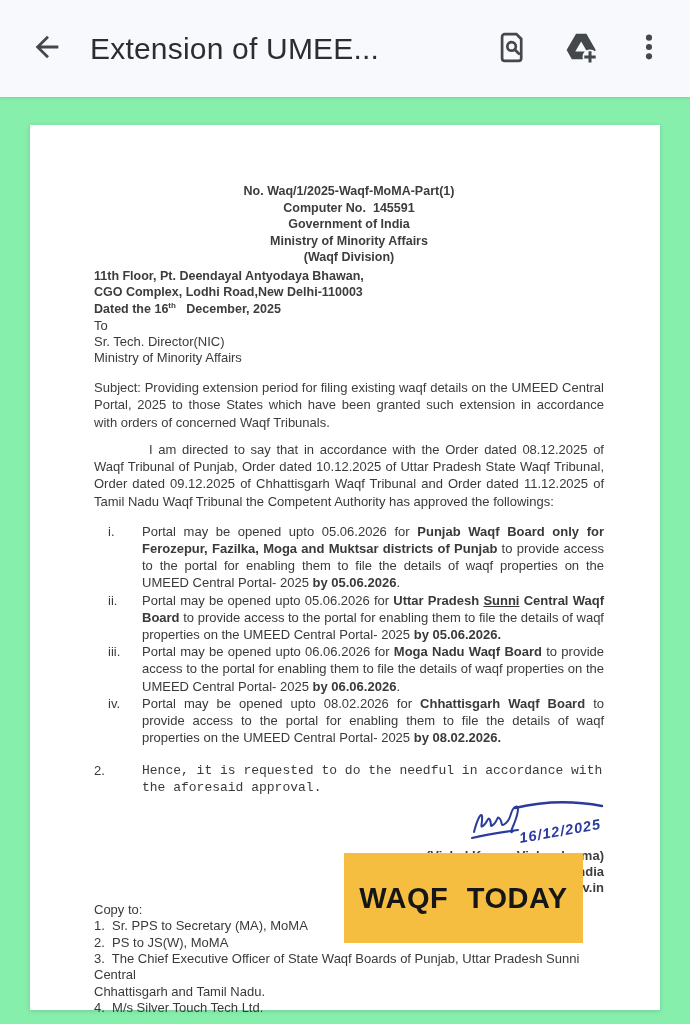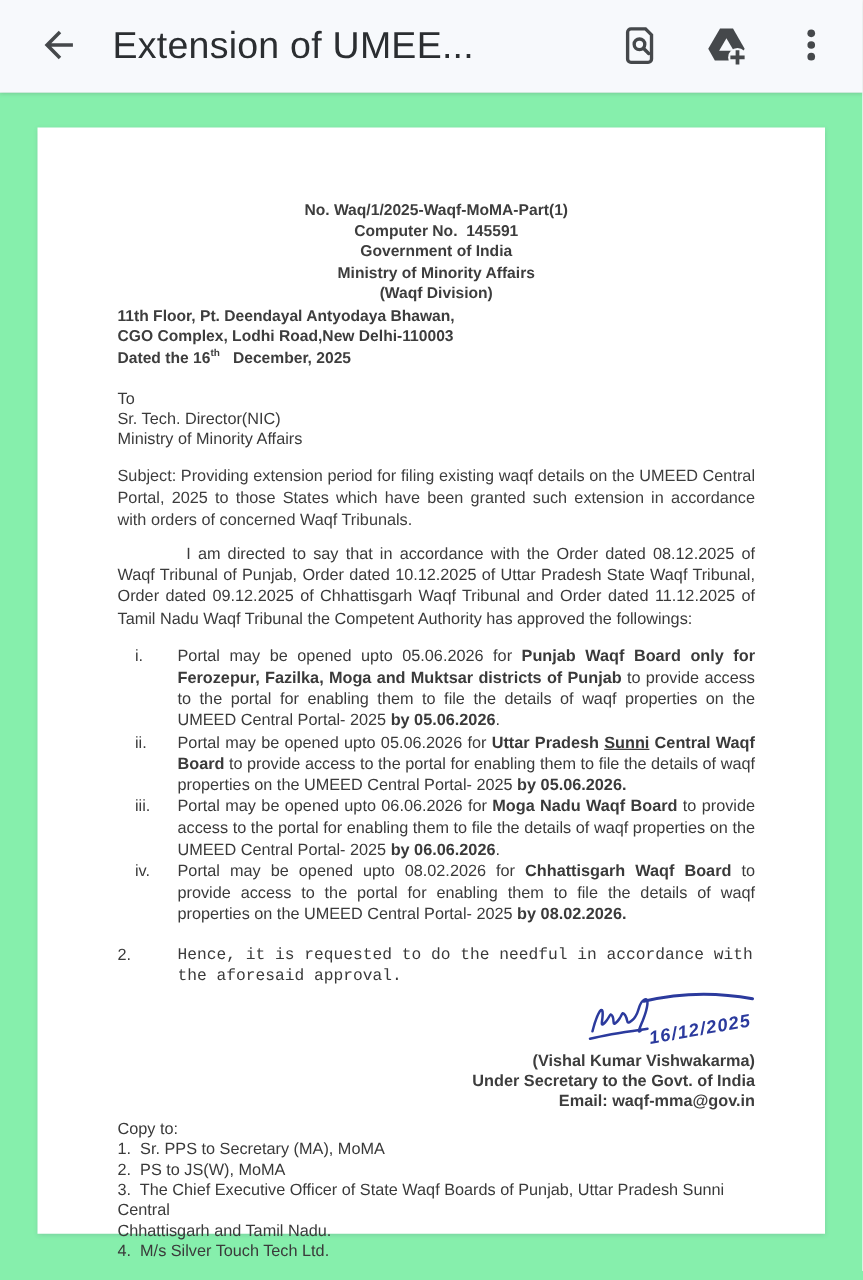--- a/index.html
+++ b/index.html
@@ -1,21 +1,21 @@
 <!DOCTYPE html>
 <html><head>
 <meta charset="utf-8">
 <style>
   * { margin:0; padding:0; box-sizing:border-box; }
   html,body { width:690px; font-family:"Liberation Sans","DejaVu Sans",sans-serif; }
   .screen { width:690px; height:1024px; background:#e9edf2; overflow:hidden; position:relative; }
 
   
   .appbar {
-    height:74px; background:#f7f9fc; display:flex; align-items:center;
+    height:97px; background:#f7f9fc; display:flex; align-items:center;
     padding:0 18px 0 24px; box-shadow:0 1px 3px rgba(60,64,67,.18); position:relative; z-index:5;
   }
   .icon-btn { background:none; border:none; width:46px; height:46px; display:flex; align-items:center;
     justify-content:center; cursor:pointer; flex:0 0 auto; }
   .appbar-title {
     flex:1 1 auto; font-size:30px; color:#2b2e31; letter-spacing:.2px;
     white-space:nowrap; overflow:hidden; margin-left:20px; margin-right:8px; font-weight:400;
   }
   .appbar-actions { display:flex; align-items:center; gap:22px; }
 
@@ -28,21 +28,21 @@
     padding:58px 56px 0 64px;
   }
   .b { font-weight:bold; }
   .u { text-decoration:underline; }
   .doc-line { white-space:pre-wrap; }
 
   .ref-block { text-align:center; font-weight:bold; font-size:12.5px; line-height:16.5px; color:#3d3d3d; }
   .addr-block { text-align:left; font-weight:bold; font-size:12.5px; line-height:16.5px; margin-top:2px; color:#3d3d3d; }
   .addr-block sup { font-size:8px; vertical-align:super; line-height:0; }
 
-  .to-label { margin-top:16px; }
+  .to-label { margin-top:0; }
   .to-lines { line-height:15.5px; }
 
   .subject { margin-top:14px; font-weight:normal; text-align:justify; line-height:17.3px; color:#3d3d3d; }
   .para1 { margin-top:10px; text-align:justify; text-indent:55px; line-height:17.2px; }
 
   .olist { margin-top:13px; }
   .li-row { display:flex; align-items:flex-start; }
   .li-marker { flex:0 0 48px; padding-left:14px; }
   .li-text { flex:1 1 auto; text-align:justify; line-height:17.2px; }
 
@@ -177,16 +177,17 @@
       <div class="copy-block">
         <div class="doc-line">Copy to:</div>
         <div class="doc-line">1.  Sr. PPS to Secretary (MA), MoMA</div>
         <div class="doc-line">2.  PS to JS(W), MoMA</div>
         <div class="doc-line">3.  The Chief Executive Officer of State Waqf Boards of Punjab, Uttar Pradesh Sunni Central</div>
         <div class="doc-line">Chhattisgarh and Tamil Nadu.</div>
         <div class="doc-line">4.  M/s Silver Touch Tech Ltd.</div>
 
       </div>
 
+      <div class="stamp">WAQF TODAY</div>
 
     </div>
   </main>
 </div>
 
 </body></html>

